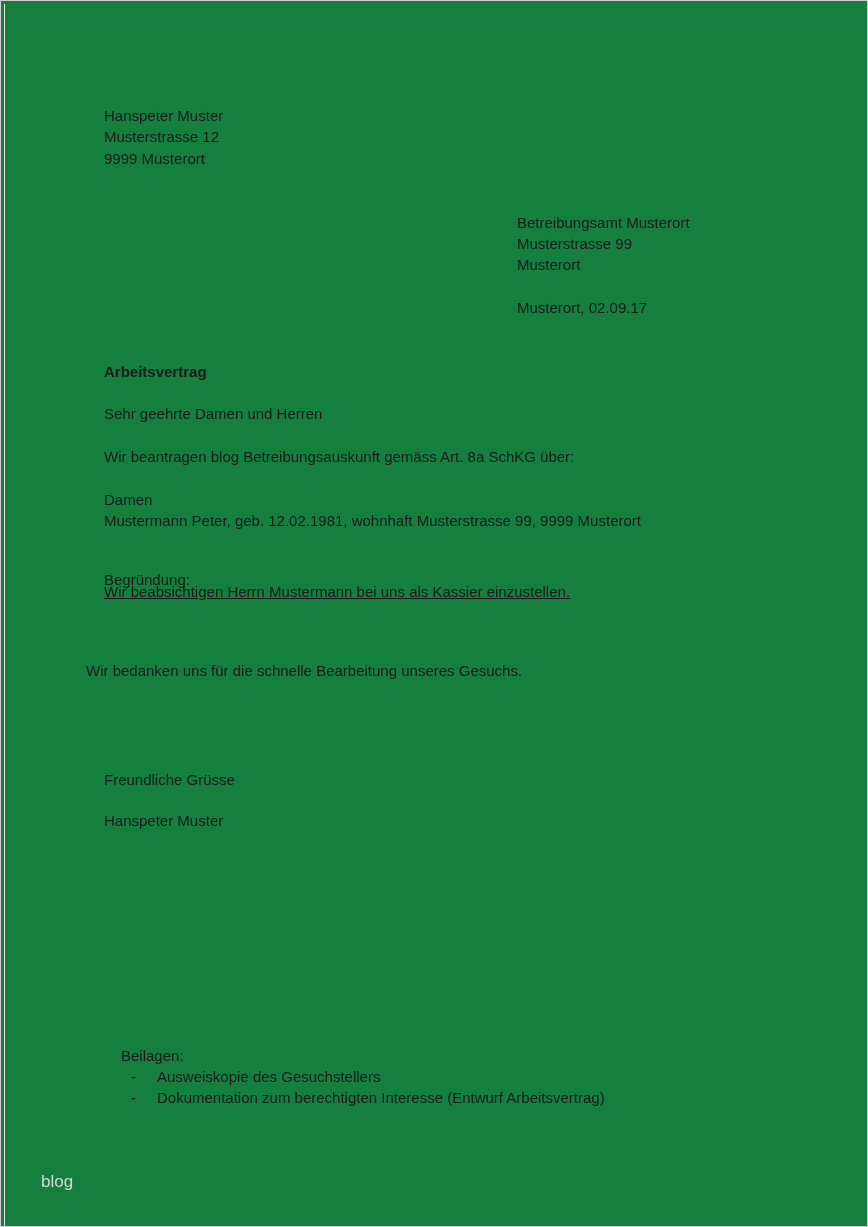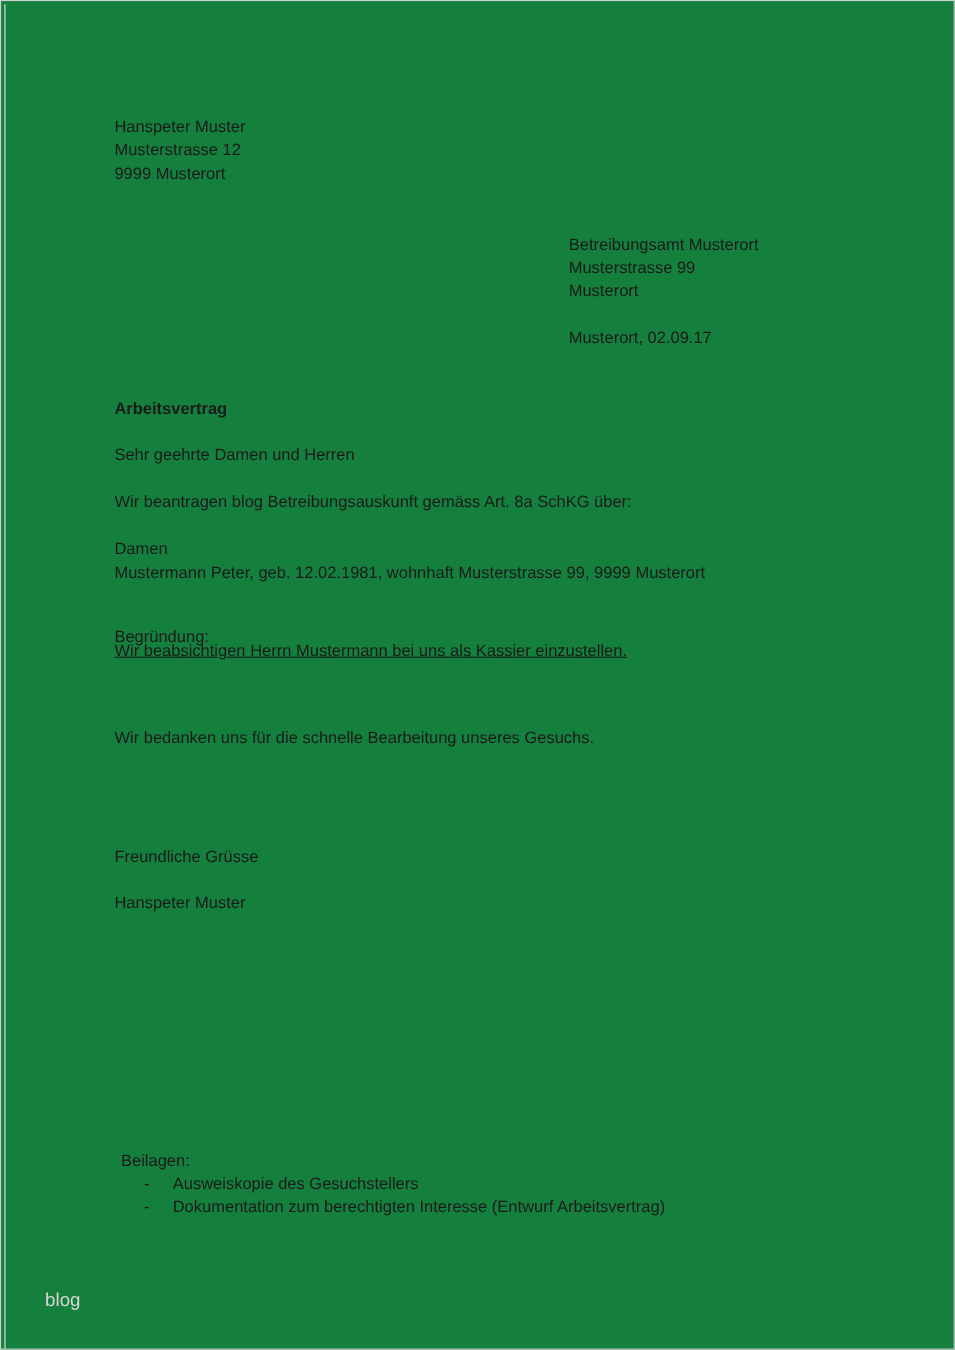--- a/index.html
+++ b/index.html
@@ -78,28 +78,28 @@
   <div>
     <div class="line" style="left:103px; top:488px;">Damen</div>
     <div class="line" style="left:103px; top:509px;">Mustermann Peter, geb. 12.02.1981, wohnhaft Musterstrasse 99, 9999 Musterort</div>
   </div>
 
   <div>
     <div class="line" style="left:103px; top:568px;">Begründung:</div>
     <div class="line" style="left:103px; top:580px;text-decoration:underline;">Wir beabsichtigen Herrn Mustermann bei uns als Kassier einzustellen.</div>
   </div>
 
-  <div class="line" style="left:103px; top:659px;text-align:right;">Wir bedanken uns für die schnelle Bearbeitung unseres Gesuchs.</div>
+  <div class="line" style="left:85px; top:659px;text-align:right;">Wir bedanken uns für die schnelle Bearbeitung unseres Gesuchs.</div>
 
   <div class="line" style="left:103px; top:744px;margin-top:24px;">Freundliche Grüsse</div>
 
   <div class="line" style="left:103px; top:809px;">Hanspeter Muster</div>
 
   <div>
-    <div class="line" style="left:109px; top:1044px;">Beilagen:</div>
+    <div class="line" style="left:120px; top:1044px;">Beilagen:</div>
 
     <div>
       <span class="bullet-dash" style="left:130px; top:1065px;">-</span>
       <span class="line" style="left:156px; top:1065px;">Ausweiskopie des Gesuchstellers</span>
     </div>
 
     <div>
       <span class="bullet-dash" style="left:130px; top:1086px;">-</span>
       <span class="line" style="left:156px; top:1086px;">Dokumentation zum berechtigten Interesse (Entwurf Arbeitsvertrag)</span>
     </div>

